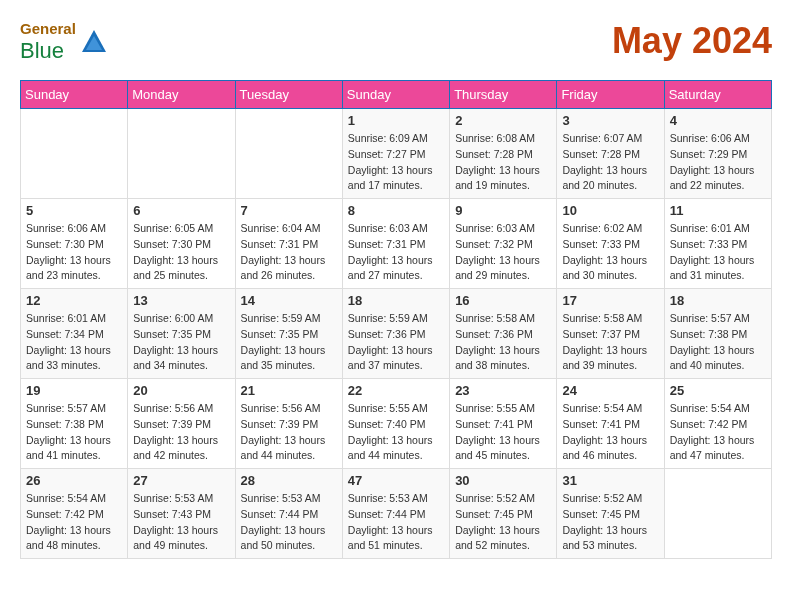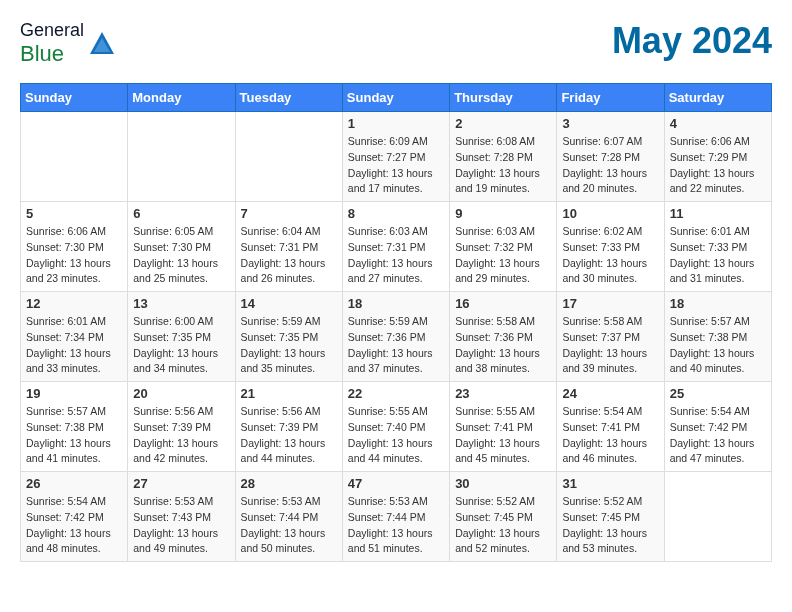--- a/index.html
+++ b/index.html
@@ -15,52 +15,52 @@
       justify-content: space-between;
       align-items: flex-start;
       margin-bottom: 16px;
     }
     .logo {
       display: flex;
       align-items: center;
       gap: 4px;
     }
     .logo-text-general {
-      font-size: 18px;
-      font-weight: normal;
-      color: #0f172a;
+      font-size: 15px;
+      font-weight: bold;
+      color: #a16207;
     }
     .logo-text-blue {
       font-size: 22px;
       font-weight: normal;
       color: #15803d;
     }
     .title-block {
       text-align: right;
     }
     .main-title {
       font-size: 36px;
       font-weight: bold;
-      color: #0369a1;
+      color: #c2410c;
       text-align: right;
     }
     .subtitle {
       font-size: 18px;
       color: #333;
     }
     table {
       width: 100%;
       border-collapse: collapse;
       table-layout: fixed;
     }
     thead tr th {
-      background-color: #3b82f6;
+      background-color: #ec4899;
       color: #fff;
       font-size: 13px;
-      font-weight: bold;
+      font-weight: normal;
       padding: 6px 4px;
       text-align: left;
       border: 1px solid #1a6fba;
     }
     tbody tr td {
       border: 1px solid #ddd;
       vertical-align: top;
       padding: 4px 5px;
       font-size: 11px;
       color: #333;

